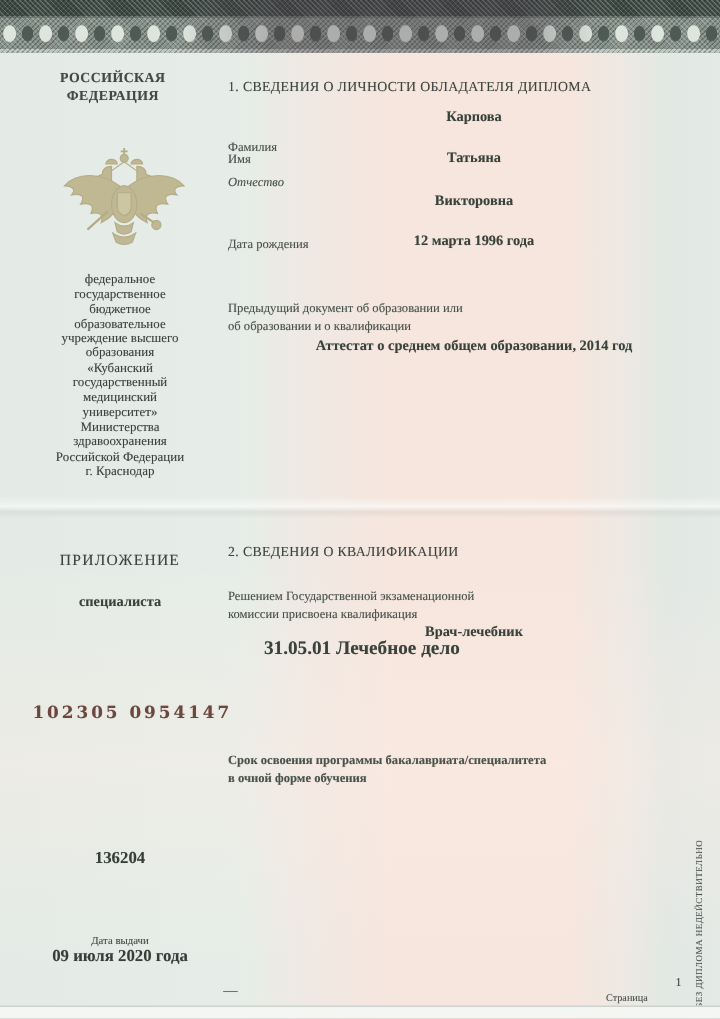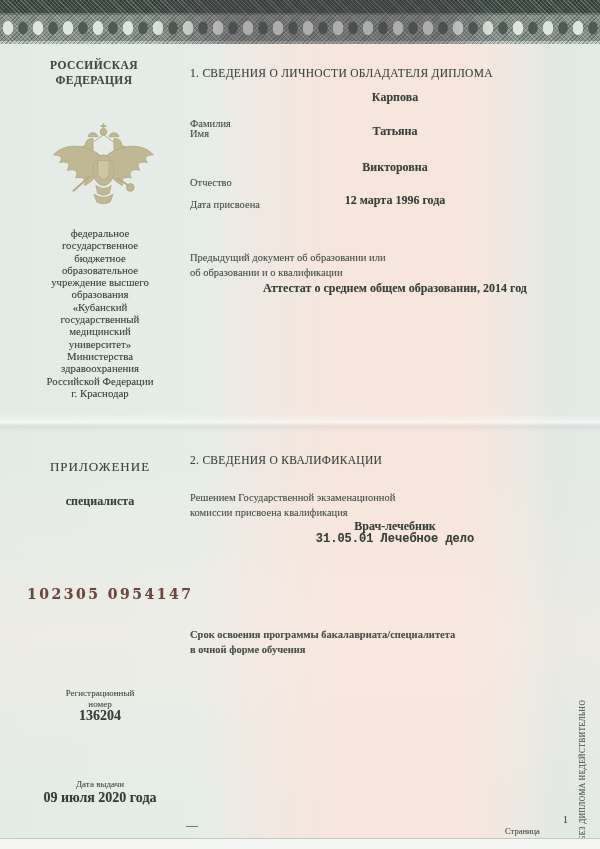--- a/index.html
+++ b/index.html
@@ -61,27 +61,27 @@
   .issue-label{left:30px;top:779px;width:140px;text-align:center;font-size:9px;color:#454e48;}
   .issue-value{left:20px;top:790px;width:160px;text-align:center;font-size:14px;font-weight:bold;color:#353e38;}
 
   
   .s-title{left:190px;font-size:11.5px;letter-spacing:.3px;color:#3c453f;}
   .t1{top:55px;margin-top:12px;} .t2{top:454px;}
   .f-label{left:190px;font-size:10.5px;color:#49524b;}
   .f-value{left:220px;width:350px;text-align:center;font-size:12px;font-weight:bold;color:#38413a;}
   .l0{top:95px;margin-top:23px;} .v0{top:90px;}
   .l1{top:128px;} .v1{top:124px;}
-  .l2{top:177px;} .v2{top:160px;}
+  .l2{top:147px;font-style:italic;} .v2{top:160px;}
   .l3{top:199px;} .v3{top:193px;}
   .prev-label{left:190px;top:250px;font-size:10.5px;line-height:1.45;color:#49524b;}
   .prev-value{left:220px;top:281px;width:350px;text-align:center;font-size:12px;font-weight:bold;color:#38413a;}
   .qual-label{left:190px;top:490px;font-size:10.5px;line-height:1.45;color:#49524b;}
   .qual-v1{left:220px;top:519px;width:350px;text-align:center;font-size:12px;font-weight:bold;color:#38413a;}
-  .qual-v2{left:220px;top:532px;width:350px;text-align:center;font-size:12px;font-weight:bold;color:#38413a;font-family:Liberation Mono, monospace;}
+  .qual-v2{left:220px;top:532px;width:350px;text-align:left;font-size:16px;font-weight:bold;color:#38413a;}
   .dur-label{left:190px;top:627px;font-size:10.5px;line-height:1.45;color:#49524b;font-weight:bold;}
   .dur-value{left:220px;top:657px;width:340px;text-align:center;font-size:12px;font-weight:bold;color:#38413a;}
 
   
   .dash{left:186px;top:818px;font-size:12px;color:#4a534d;}
   .page-label{left:505px;top:826px;font-size:8.5px;color:#4a534d;}
   .page-num{left:563px;top:814px;font-size:10px;color:#3f4842;}
   .edge-note{
     left:578px;top:690px;height:150px;
     writing-mode:vertical-rl;transform:rotate(180deg);
@@ -135,39 +135,37 @@
 Министерства
 здравоохранения
 Российской Федерации
 г. Краснодар</div>
 
   <div class="abs suppl-1">ПРИЛОЖЕНИЕ</div>
   <div class="abs suppl-3">специалиста</div>
 
   <div class="abs serial">102305 0954147</div>
 
-  <div class="abs reg-label pre">Регистрационный
-номер</div>
   <div class="abs reg-value">136204</div>
 
   <div class="abs issue-label">Дата выдачи</div>
   <div class="abs issue-value">09 июля 2020 года</div>
 
   <div class="abs s-title t1">1. СВЕДЕНИЯ О ЛИЧНОСТИ ОБЛАДАТЕЛЯ ДИПЛОМА</div>
 
   <div class="abs f-label l0">Фамилия</div>
   <div class="abs f-value v0">Карпова</div>
 
   <div class="abs f-label l1">Имя</div>
   <div class="abs f-value v1">Татьяна</div>
 
   <div class="abs f-label l2">Отчество</div>
   <div class="abs f-value v2">Викторовна</div>
 
-  <div class="abs f-label l3">Дата присвоена</div>
+  <div class="abs f-label l3">Дата рождения</div>
   <div class="abs f-value v3">12 марта 1996 года</div>
 
   <div class="abs prev-label pre">Предыдущий документ об образовании или
 об образовании и о квалификации</div>
   <div class="abs prev-value">Аттестат о среднем общем образовании, 2014 год</div>
 
   <div class="abs s-title t2">2. СВЕДЕНИЯ О КВАЛИФИКАЦИИ</div>
 
   <div class="abs qual-label pre">Решением Государственной экзаменационной
 комиссии присвоена квалификация</div>

